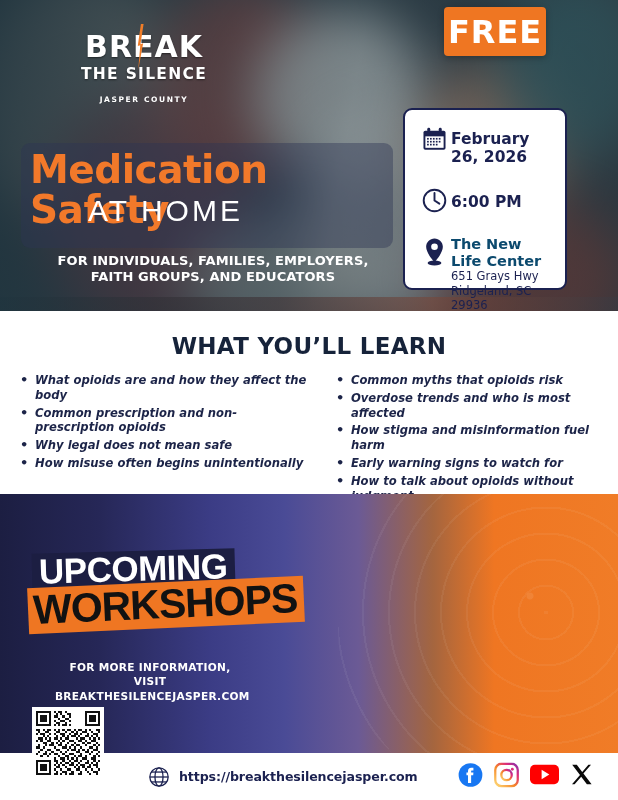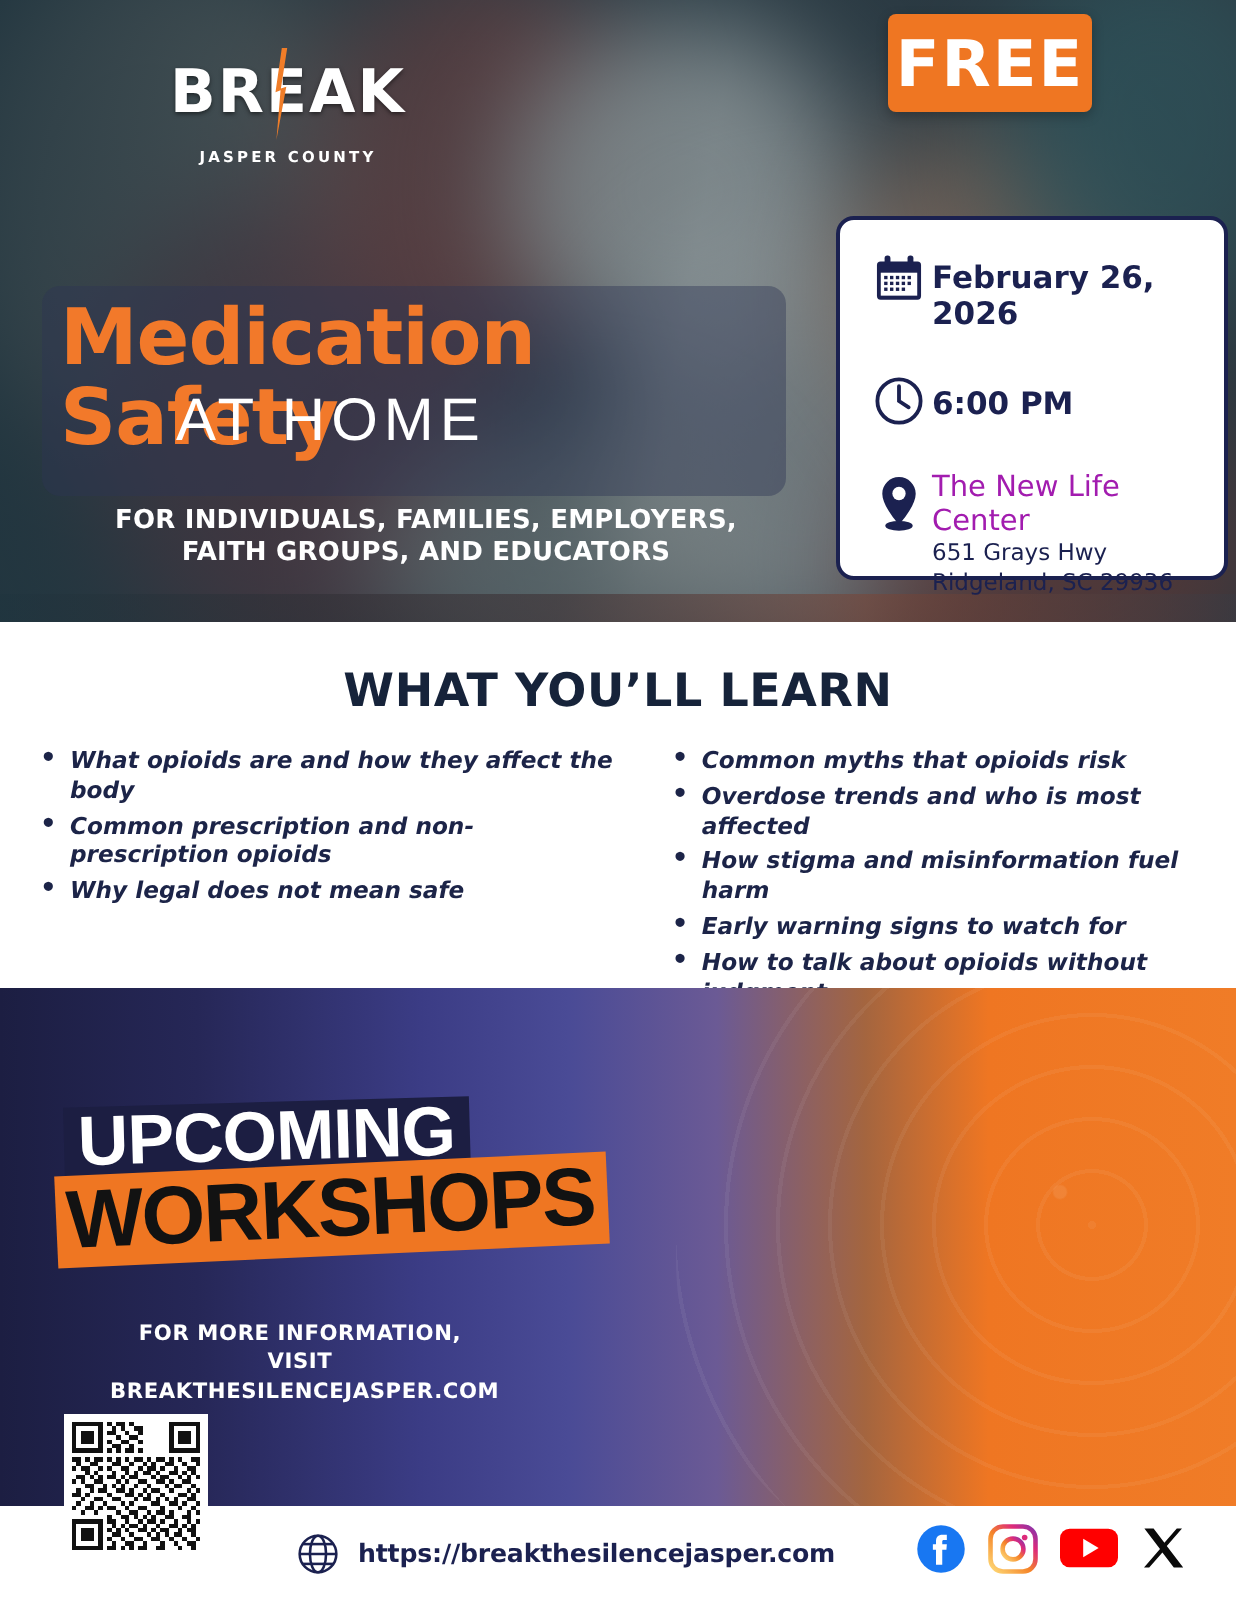--- a/index.html
+++ b/index.html
@@ -87,31 +87,31 @@
     font-family:"Liberation Sans", sans-serif; line-height:1.1;
   }
   .title-aud {
     position:absolute; left:33px; top:253px; width:360px; text-align:center;
     font-size:13px; font-weight:bold; color:#ffffff; line-height:1.25;
     letter-spacing:.1px; font-family:"DejaVu Sans", sans-serif;
   }
 
   
   .event-card {
-    position:absolute; left:418px; top:108px; width:196px; height:182px;
+    position:absolute; left:403px; top:108px; width:164px; height:182px;
     background:#ffffff; border:2.5px solid #1b2150; border-radius:9px;
     padding:13px 10px 10px 12px;
   }
   .ev-row { display:flex; align-items:flex-start; margin-bottom:2px; }
   .ev-ico { width:34px; flex:0 0 34px; display:flex; justify-content:center; padding-top:1px; }
   .ev-date { font-size:15.5px; font-weight:bold; color:#1b2150; padding-top:5px;
              font-family:"DejaVu Sans", sans-serif; }
   .ev-time { font-size:15.5px; font-weight:bold; color:#1b2150; padding-top:7px;
              font-family:"DejaVu Sans", sans-serif; }
-  .ev-venue { font-size:14.5px; font-weight:normal; color:#a21caf; line-height:1.15;
+  .ev-venue { font-size:14.5px; font-weight:bold; color:#0c4a6e; line-height:1.15;
               font-family:"DejaVu Sans", sans-serif; }
   .ev-addr { font-size:11.5px; color:#1b2150; line-height:1.25;
              font-family:"DejaVu Sans", sans-serif; }
   .r1 { margin-top:2px; } .r2 { margin-top:20px; } .r3 { margin-top:22px; }
 
   
   .learn { position:absolute; left:0; top:311px; width:618px; height:176px; background:#fff; }
   .learn-h {
     text-align:center; margin-top:22px;
     font-size:23px; font-weight:bold; color:#16233a; letter-spacing:.3px;
@@ -200,20 +200,21 @@
       <div class="b p9"></div>
   </div>
   <div class="veil"></div>
   <div class="hero-bottom-fade"></div>
 
   <div class="logo">
     <div class="logo-break">
       <span>BREAK</span>
       <span class="bolt"></span>
     </div>
+    <div class="logo-silence">THE SILENCE</div>
     <div class="logo-county">JASPER COUNTY</div>
   </div>
 
   <div class="free-badge">FREE</div>
 
   <div class="title-plate"></div>
   <div class="title-main">Medication Safety</div>
   <div class="title-sub">AT HOME</div>
   <div class="title-aud">
     <span>FOR INDIVIDUALS, FAMILIES, EMPLOYERS,</span><br>
@@ -277,20 +278,21 @@
 </div>
 
 <div class="learn">
   <div class="learn-h">WHAT YOU’LL LEARN</div>
   <div class="cols">
     <div class="col col-left">
       <ul>
         <li>What opioids are and how they affect the body</li>
         <li>Common prescription and non-prescription opioids</li>
         <li>Why legal does not mean safe</li>
+        <li>How misuse often begins unintentionally</li>
       </ul>
     </div>
     <div class="col col-right">
       <ul>
         <li>Common myths that opioids risk</li>
         <li>Overdose trends and who is most affected</li>
         <li>How stigma and misinformation fuel harm</li>
         <li>Early warning signs to watch for</li>
         <li>How to talk about opioids without judgment</li>
         <li>One action you’ll commit to this week</li>

